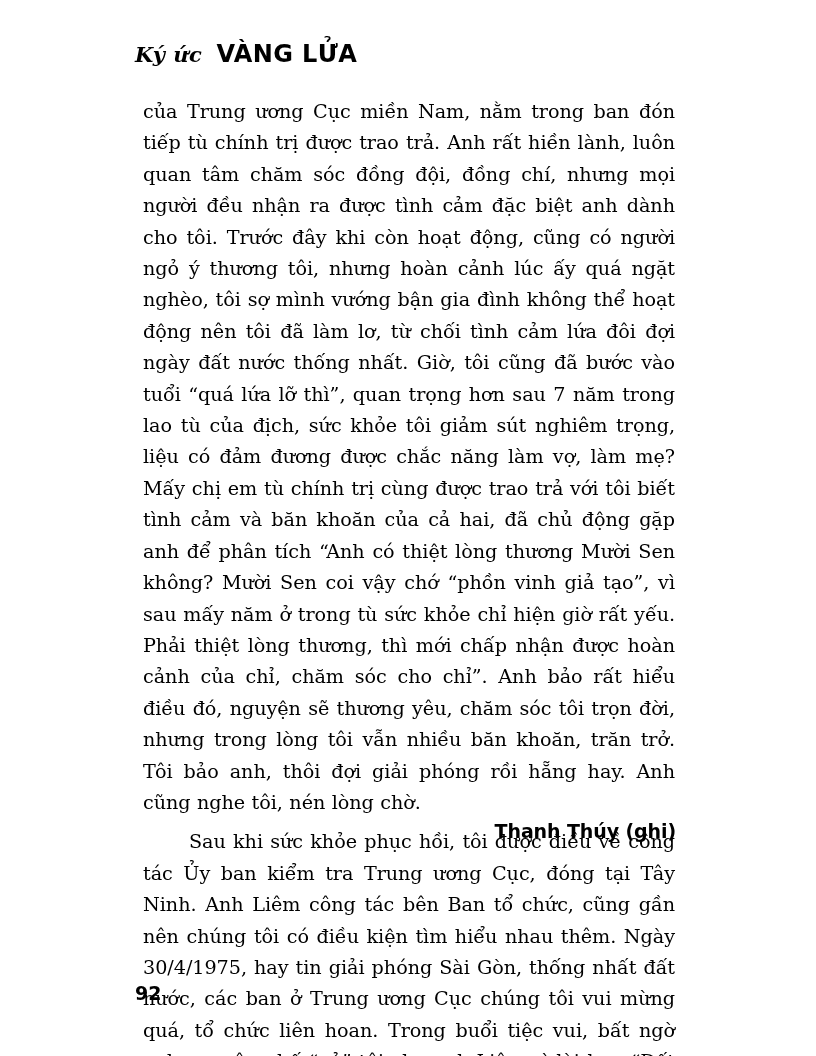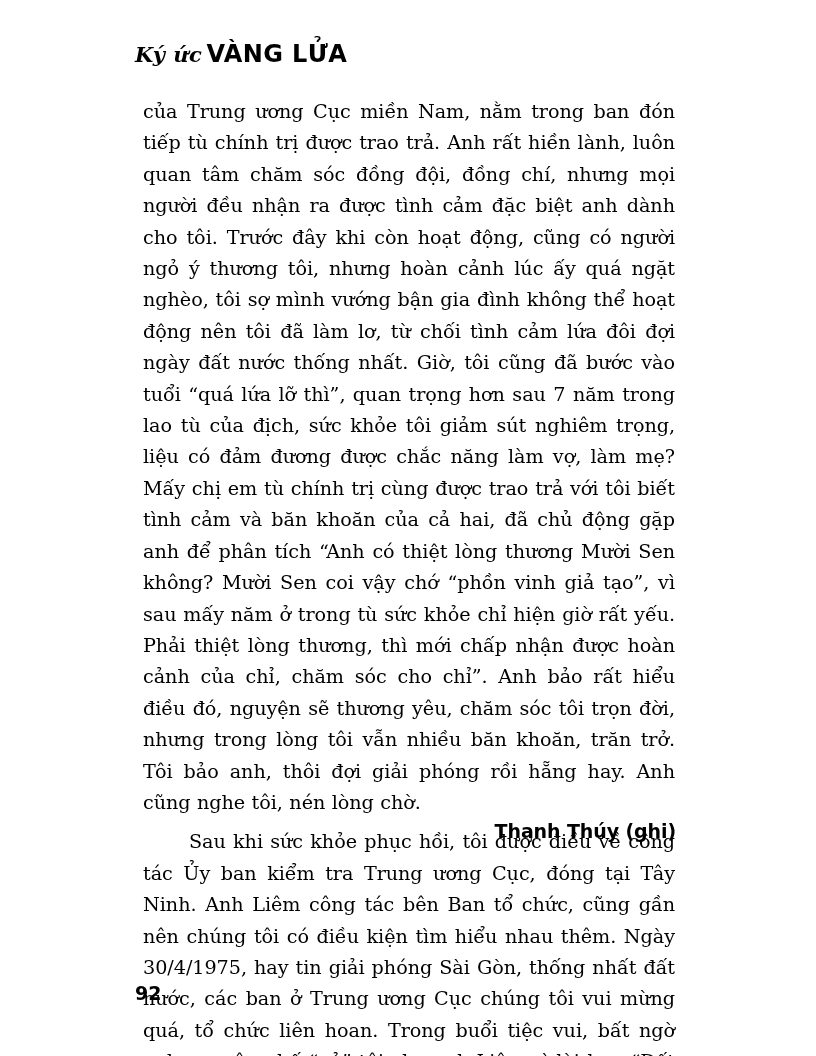--- a/index.html
+++ b/index.html
@@ -32,21 +32,21 @@
     display: flex;
     align-items: baseline;
     white-space: nowrap;
   }
   .header-script {
     font-family: "DejaVu Serif", serif;
     font-style: italic;
     font-weight: bold;
     font-size: 21px;
     letter-spacing: 0.5px;
-    margin-right: 4px;
+    margin-right: 14px;
   }
   .header-main {
     font-family: "DejaVu Sans", sans-serif;
     font-weight: bold;
     font-size: 24px;
     letter-spacing: 0.4px;
   }
   .body-text {
     position: absolute;
     left: 135px;

